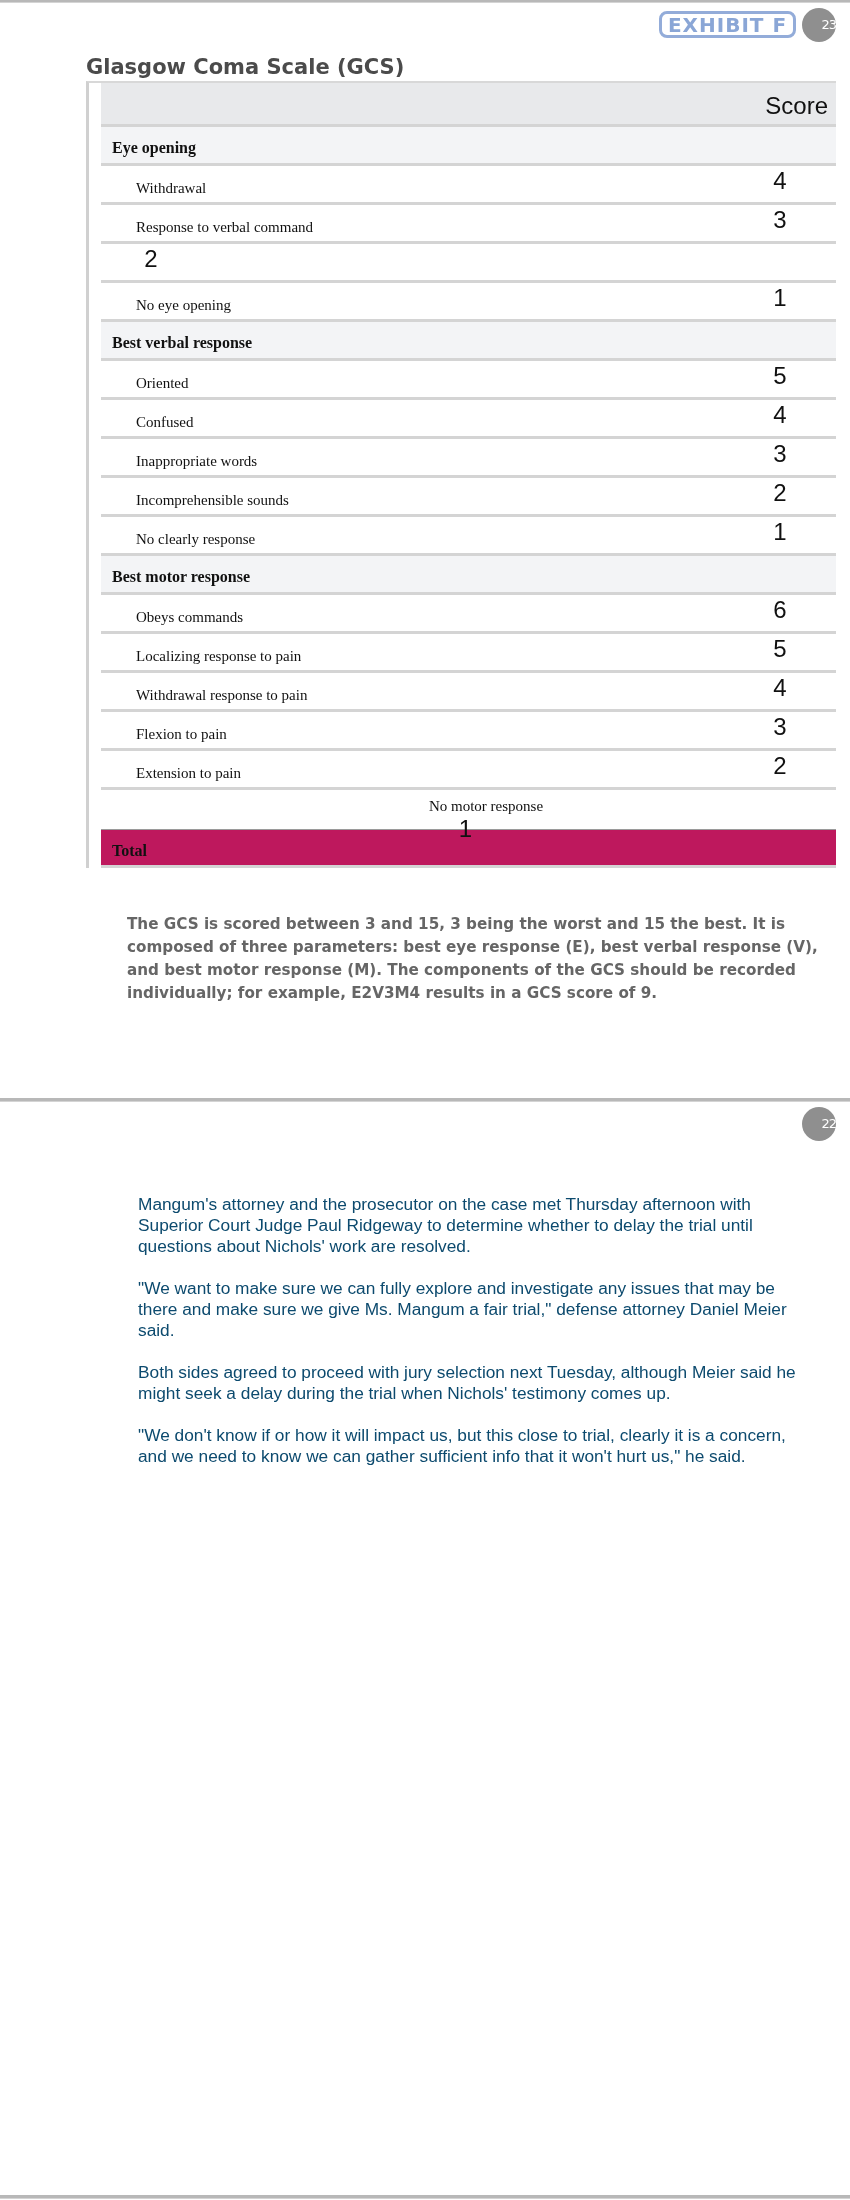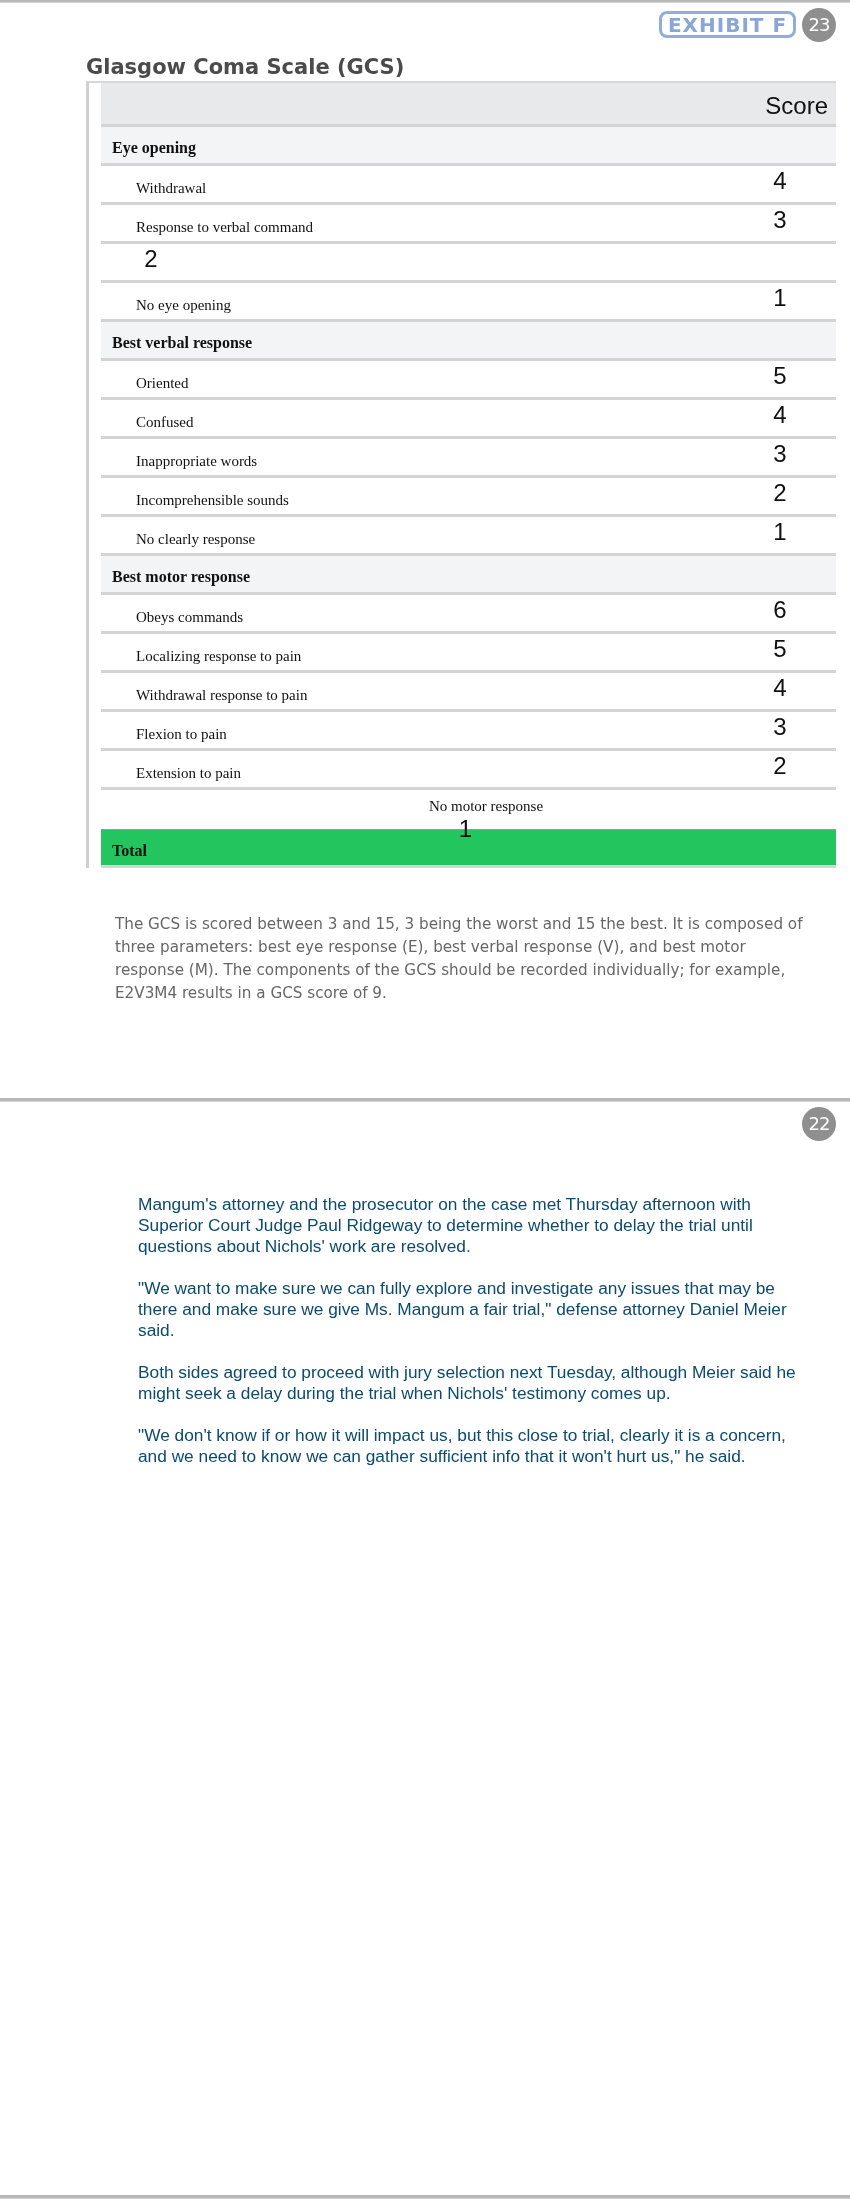--- a/index.html
+++ b/index.html
@@ -12,52 +12,53 @@
 
     .exhibit-tag {
       position: absolute; top: 11px; left: 659px; width: 137px; height: 27px;
       border: 3px solid #93acd9; border-radius: 8px; box-sizing: border-box;
       color: #8aa6d6; font-family: "DejaVu Sans", sans-serif; font-weight: bold;
       font-size: 20px; line-height: 22px; text-align: center; letter-spacing: 1px;
     }
     .page-badge {
       position: absolute; width: 34px; height: 34px; border-radius: 50%;
       background: #8f8f8f; color: #ffffff; font-family: "DejaVu Sans", sans-serif;
-      font-size: 18px; line-height: 34px; text-align: center; letter-spacing: -1px;
+      font-size: 13px; line-height: 34px; text-align: right; letter-spacing: -1px;
     }
     .badge-23 { top: 8px; left: 802px; }
     .badge-22 { top: 1107px; left: 802px; }
 
     .gcs-title {
       position: absolute; top: 55px; left: 86px; margin: 0;
       font-family: "DejaVu Sans", sans-serif; font-weight: bold; font-size: 21px;
       color: #4b4b4b;
     }
 
     .gcs-table {
       position: absolute; top: 81px; left: 86px; width: 750px;
       border-left: 3px solid #d0d0d0; border-top: 2px solid #d8d8d8;
       border-collapse: collapse; box-sizing: border-box; padding-left: 12px;
     }
     .row { display: flex; align-items: center; border-bottom: 3px solid #d4d4d4; box-sizing: border-box; }
     .row-head { height: 44px; background: #e8e9eb; }
     .row-section { height: 39px; background: #f3f4f6; }
     .row-item { height: 39px; background: #ffffff; }
-    .row-total { height: 39px; background: #22c55e; border-top: 1px solid #9a9a9a; border-bottom: 3px solid #d4d4d4; }
+    .row-total { height: 39px; background: #be185d; border-top: 1px solid #9a9a9a; border-bottom: 3px solid #d4d4d4; }
     .cell-label { flex: 1; font-family: "Liberation Serif", serif; color: #111; }
     .row-section .cell-label, .row-total .cell-label { font-weight: bold; font-size: 16px; padding-left: 11px; padding-top: 6px; }
     .row-item .cell-label { font-size: 15px; padding-left: 35px; padding-top: 8px; }
     .cell-score { width: 100px; text-align: center; font-family: "Liberation Sans", sans-serif; font-size: 24px; color: #111; padding-right: 6px; }
     .row-head .cell-score { text-align: right; padding-right: 8px; font-size: 24px; padding-top: 4px; }
     .row-item .cell-score { padding-bottom: 6px; }
 
     .gcs-note {
-      position: absolute; top: 913px; left: 115px; width: 700px; margin: 0;
+      position: absolute; top: 913px; left: 127px; width: 700px; margin: 0;
       font-family: "DejaVu Sans", sans-serif; font-size: 15.2px; line-height: 23px;
       color: #666666;
+      font-weight: bold;
     }
 
     .article {
       position: absolute; top: 1194px; left: 138px; width: 680px;
       font-family: "Liberation Sans", sans-serif; font-size: 17.3px; line-height: 21px; color: #0c4a6e;
     }
     .article p { margin: 0 0 21px 0; }
   </style>
 </head>
 <body>

